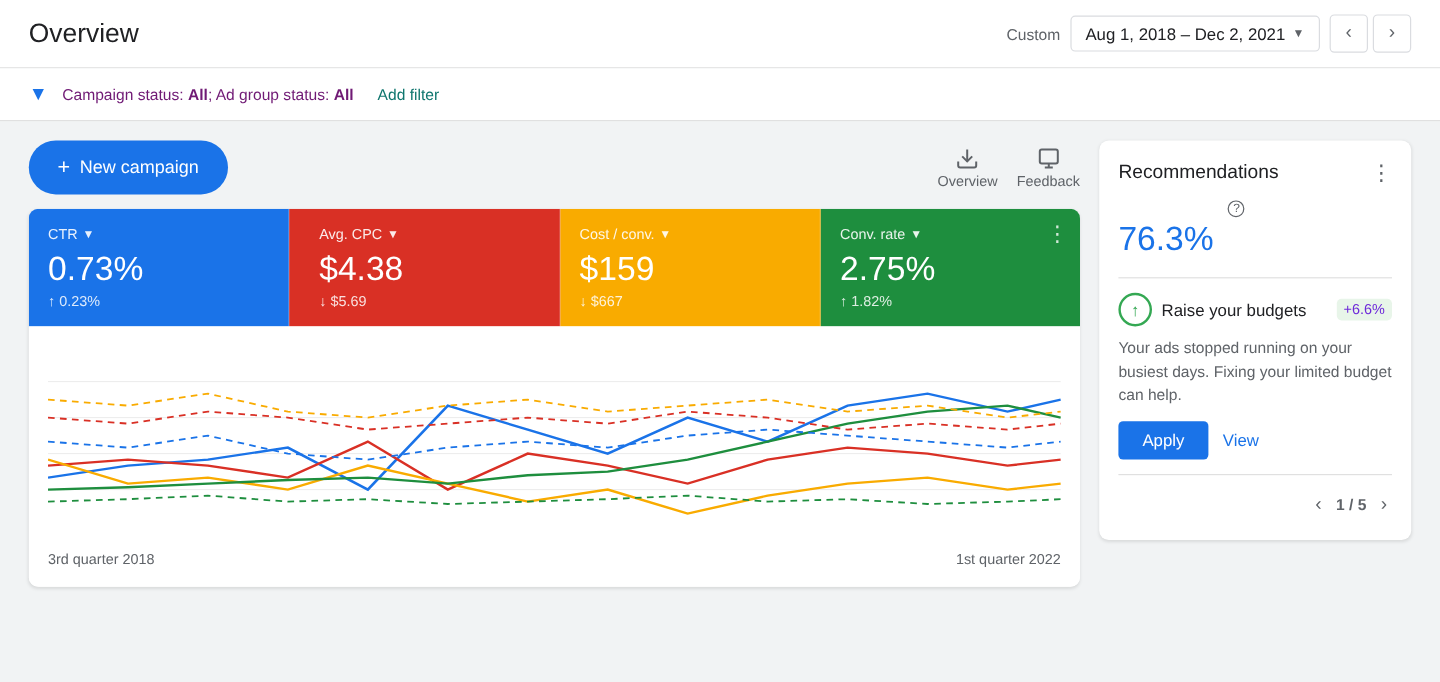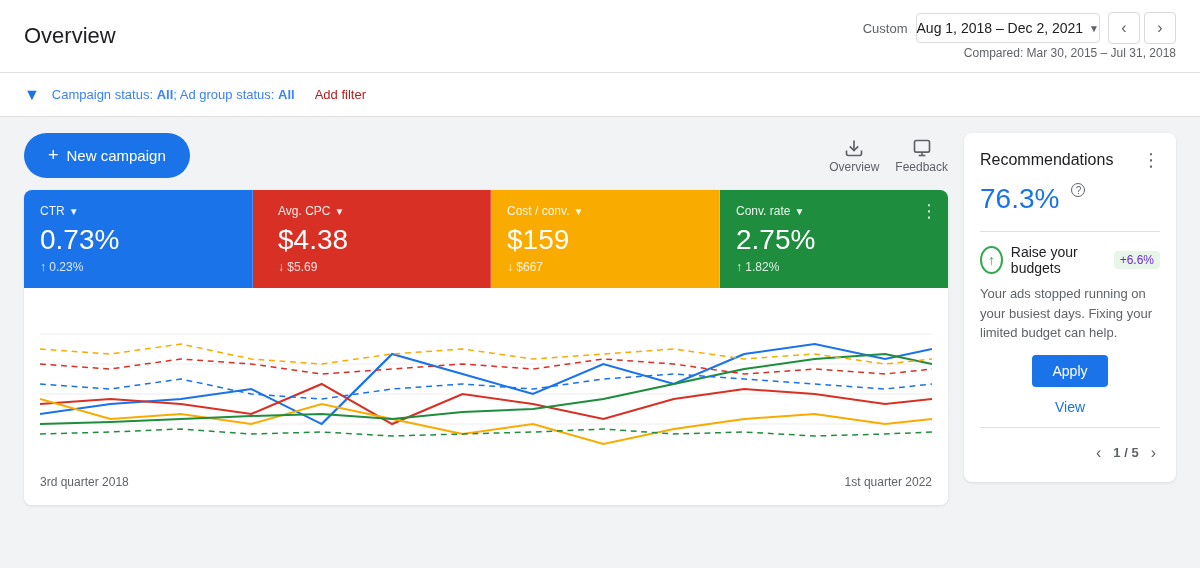--- a/index.html
+++ b/index.html
@@ -33,21 +33,21 @@
     .custom-label {
       color: #5f6368;
       font-size: 13px;
     }
     .date-range-btn {
       display: flex;
       align-items: center;
       gap: 6px;
       border: 1px solid #dadce0;
       border-radius: 4px;
-      padding: 6px 0;
+      padding: 6px 12px;
       cursor: pointer;
       background: #fff;
       font-size: 14px;
       color: #202124;
     }
     .date-range-btn .chevron-down { font-size: 10px; color: #5f6368; }
     .nav-arrows {
       display: flex;
       gap: 4px;
     }
@@ -76,26 +76,26 @@
       display: flex;
       align-items: center;
       gap: 12px;
       border-bottom: 1px solid #e0e0e0;
     }
     .filter-icon {
       color: #1a73e8;
       font-size: 16px;
     }
     .filter-text {
-      color: #3b82f6;
+      color: #701a75;
       font-size: 13px;
     }
     .filter-bold { font-weight: 600; }
     .add-filter-btn {
-      color: #b91c1c;
+      color: #0f766e;
       background: none;
       border: none;
       cursor: pointer;
       font-size: 13px;
       padding: 4px 8px;
     }
 
     
     .main-content {
       padding: 16px 24px;
@@ -209,21 +209,21 @@
     .chart-labels {
       display: flex;
       justify-content: space-between;
       margin-top: 8px;
       font-size: 12px;
       color: #5f6368;
     }
 
     
     .right-panel {
-      width: 212px;
+      width: 260px;
     }
     .recommendations-card {
       background: #fff;
       border-radius: 8px;
       padding: 16px;
       box-shadow: 0 1px 3px rgba(0,0,0,0.1);
     }
     .rec-header {
       display: flex;
       align-items: center;
@@ -240,20 +240,21 @@
     .optimization-score-row {
       display: flex;
       align-items: flex-start;
       gap: 12px;
       margin-bottom: 16px;
     }
     .score-value {
       font-size: 28px;
       font-weight: 400;
       color: #1a73e8;
+      margin-top: 16px;
     }
     .score-label {
       font-size: 13px;
       color: #5f6368;
       display: flex;
       align-items: center;
       gap: 4px;
     }
     .info-icon {
       display: inline-flex;
@@ -308,21 +309,20 @@
       font-size: 13px;
       color: #5f6368;
       line-height: 1.5;
       margin-bottom: 12px;
     }
 
     .rec-actions {
       display: flex;
       gap: 12px;
       align-items: center;
-      flex-direction: column;
     }
     .apply-btn {
       background: #1a73e8;
       color: #fff;
       border: none;
       border-radius: 4px;
       padding: 8px 20px;
       font-size: 14px;
       font-weight: 500;
       cursor: pointer;
@@ -374,21 +374,20 @@
       <span class="custom-label">Custom</span>
       <button class="date-range-btn">
         <span>Aug 1, 2018 – Dec 2, 2021</span>
         <span class="chevron-down">▼</span>
       </button>
       <div class="nav-arrows">
         <button class="nav-arrow-btn">‹</button>
         <button class="nav-arrow-btn">›</button>
       </div>
     </div>
-    <span class="compare-text">Compared: Mar 30, 2015 – Jul 31, 2018</span>
   </div>
 </div>
 
 <div class="filter-bar">
   <span class="filter-icon">▼</span>
   <span class="filter-text">
     <span>Campaign status: </span><span class="filter-bold">All</span><span>; Ad group status: </span><span class="filter-bold">All</span>
   </span>
   <button class="add-filter-btn">Add filter</button>
 </div>

